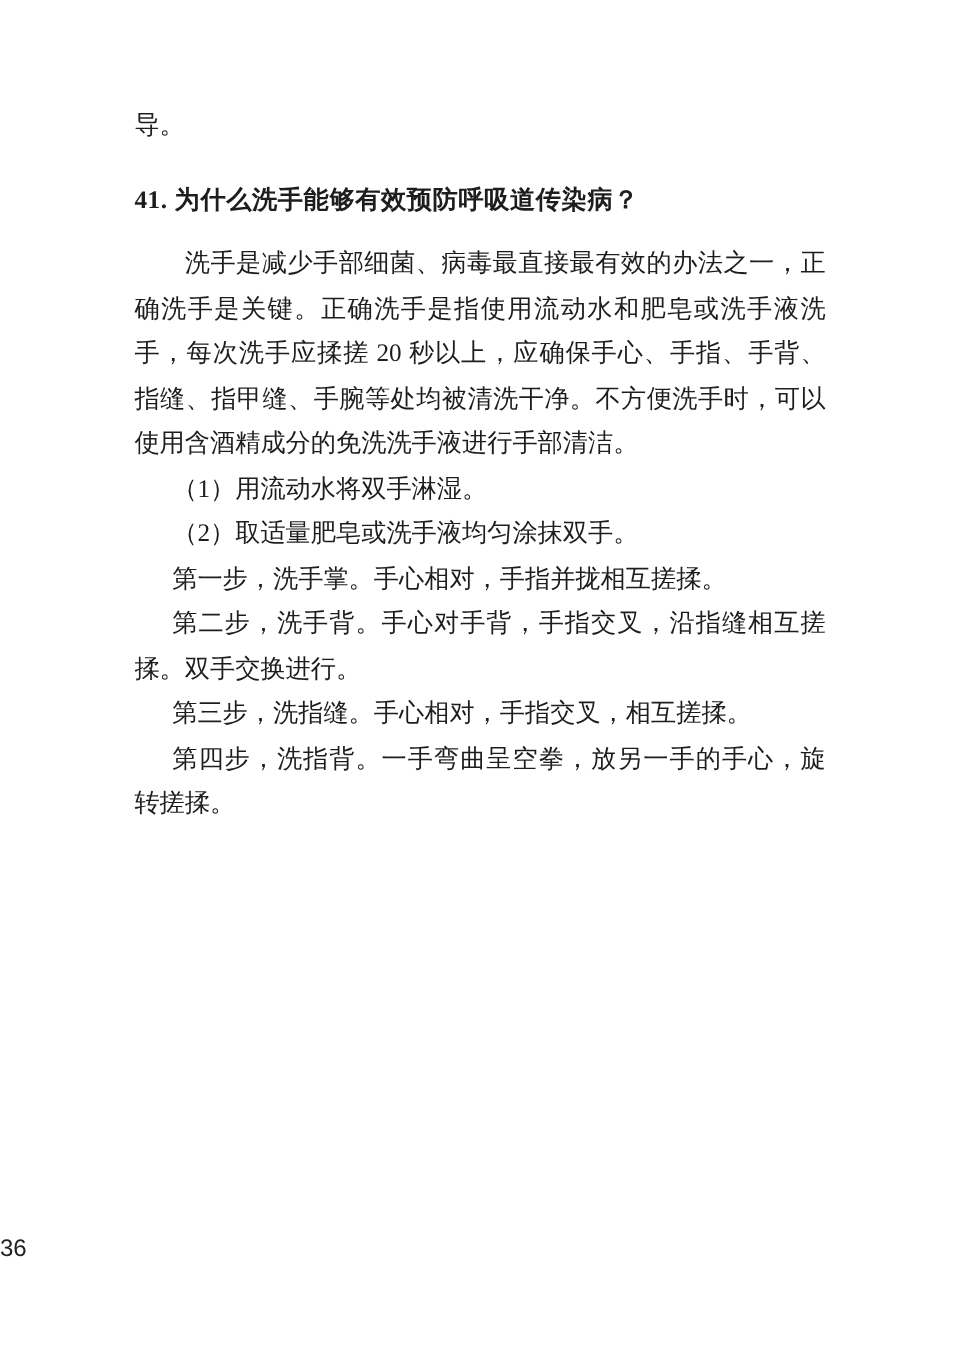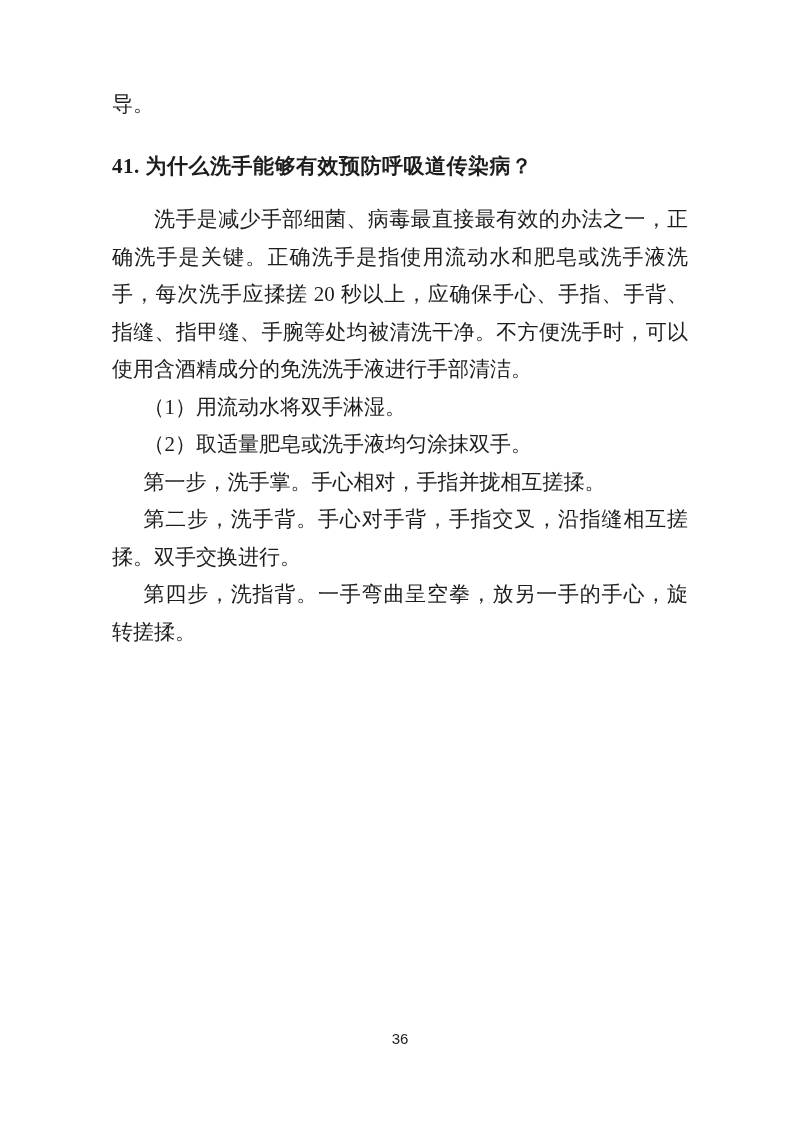--- a/index.html
+++ b/index.html
@@ -34,38 +34,39 @@
   }
   .step {
     text-align: justify;
     text-indent: 1.5em;
   }
   .page-number {
     position: absolute;
     top: 1030px;
     left: 0;
     right: 0;
-    text-align: center;
+    text-align: left;
     font-family: "Liberation Sans", "DejaVu Sans", sans-serif;
-    font-size: 15px;
+    font-size: 20px;
     color: #222222;
   }
 </style>
 </head>
 <body>
 
 <div class="page">
 
   <p class="cont-line">导。</p>
 
   <h2 class="heading">41. 为什么洗手能够有效预防呼吸道传染病？</h2>
 
   <p class="para">洗手是减少手部细菌、病毒最直接最有效的办法之一，正确洗手是关键。正确洗手是指使用流动水和肥皂或洗手液洗手，每次洗手应揉搓 20 秒以上，应确保手心、手指、手背、指缝、指甲缝、手腕等处均被清洗干净。不方便洗手时，可以使用含酒精成分的免洗洗手液进行手部清洁。</p>
 
   <p class="step">（1）用流动水将双手淋湿。</p>
   <p class="step">（2）取适量肥皂或洗手液均匀涂抹双手。</p>
   <p class="step">第一步，洗手掌。手心相对，手指并拢相互搓揉。</p>
   <p class="step">第二步，洗手背。手心对手背，手指交叉，沿指缝相互搓揉。双手交换进行。</p>
+  <p class="step">第三步，洗指缝。手心相对，手指交叉，相互搓揉。</p>
   <p class="step">第四步，洗指背。一手弯曲呈空拳，放另一手的手心，旋转搓揉。</p>
 
   <div class="page-number">36</div>
 
 </div>
 
 </body></html>

